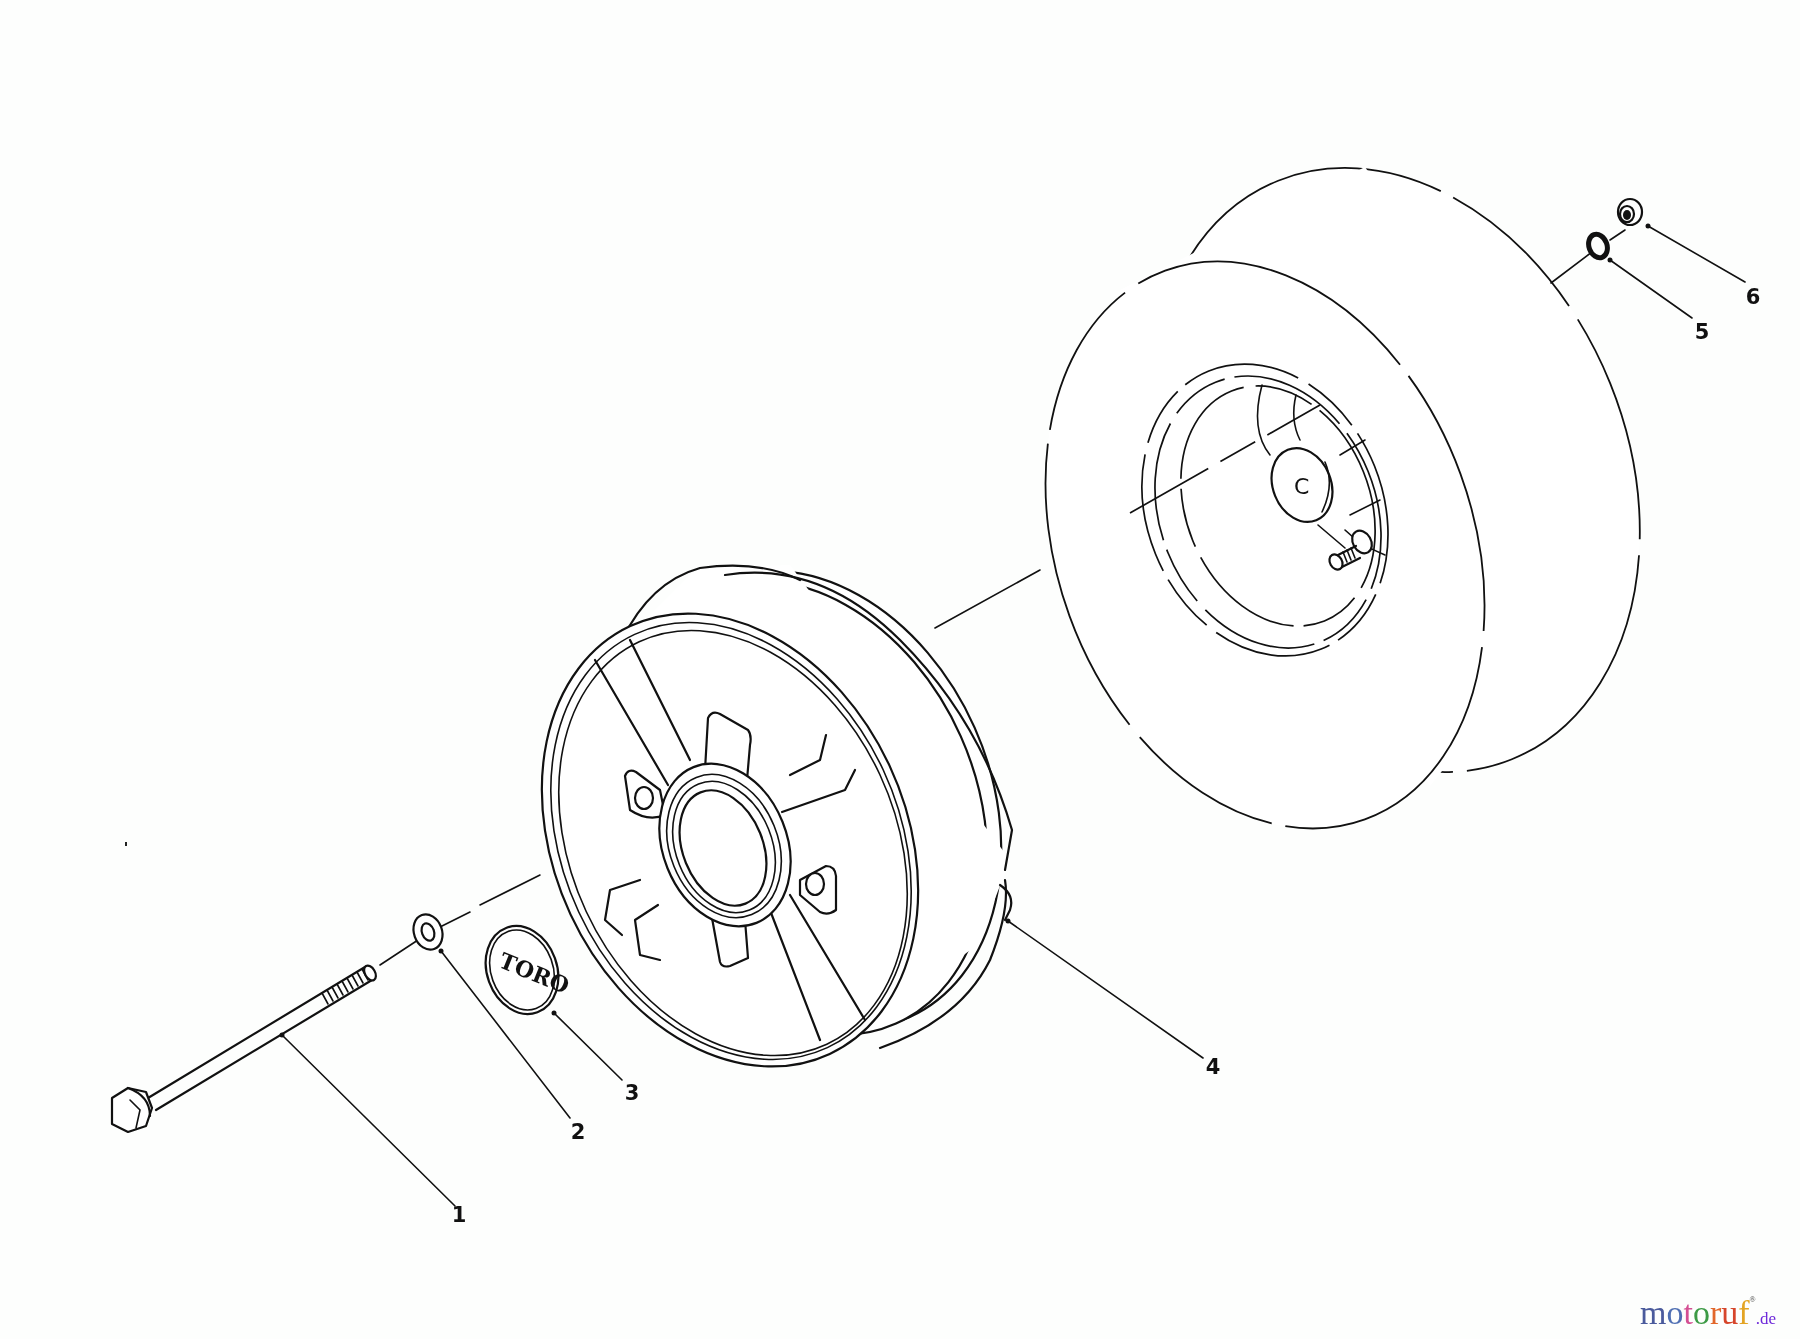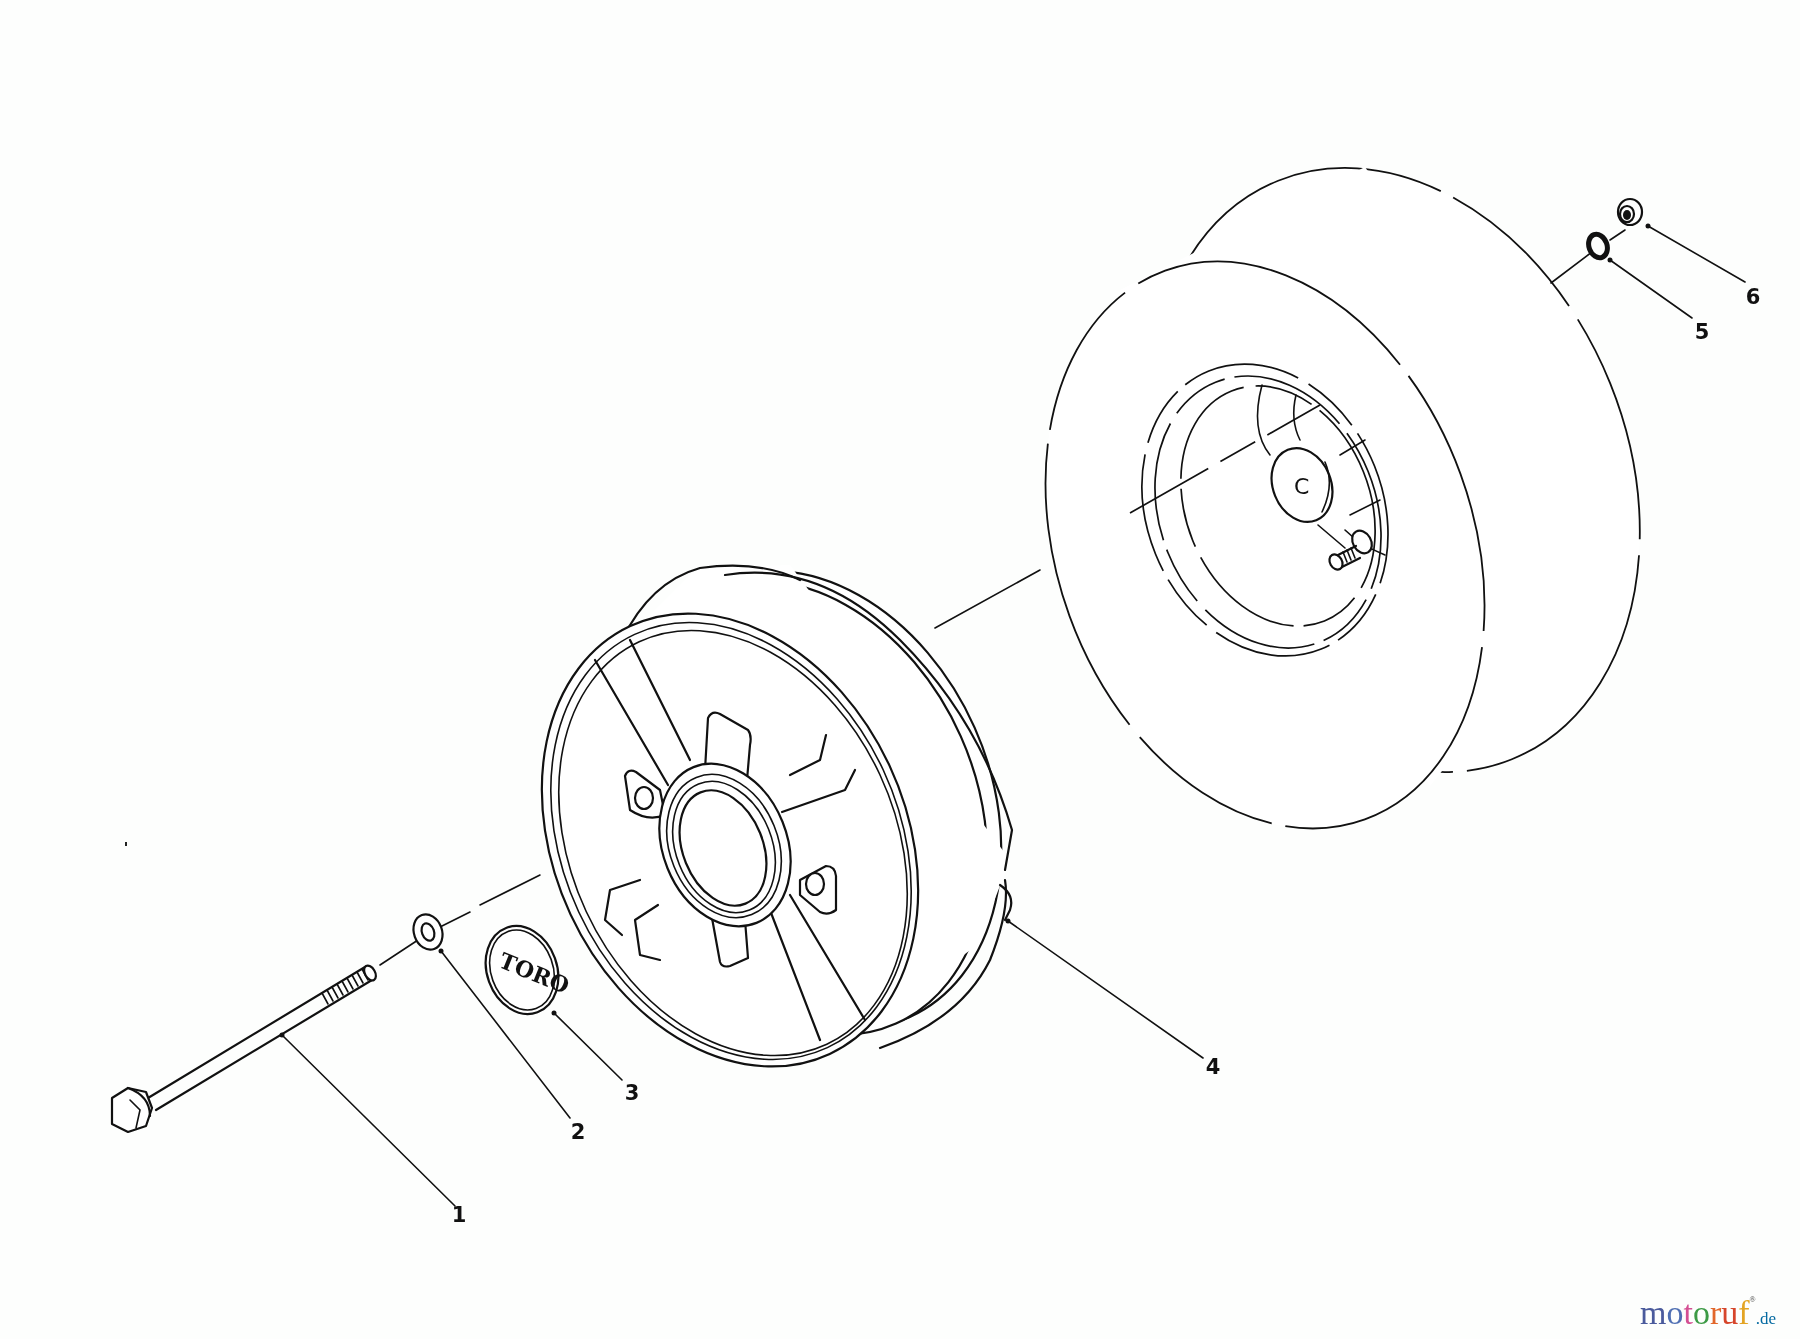--- a/index.html
+++ b/index.html
@@ -15,21 +15,21 @@
     position: absolute; font-family: "DejaVu Sans", sans-serif; font-weight: bold;
     font-size: 21px; color: #111; line-height: 1; transform: translate(-50%, -50%);
   }
   .emblem-text {
     font-family: "DejaVu Serif", serif; font-weight: bold; font-size: 22px; fill: #111;
   }
   .watermark {
     position: absolute; left: 1640px; top: 1296px; font-family: "Liberation Serif", serif;
     font-size: 34px; letter-spacing: 0px; line-height: 1; white-space: nowrap;
   }
-  .watermark .tld { font-size: 17px; color: #0369a1; }
+  .watermark .tld { font-size: 17px; color: #6d28d9; }
   .watermark .reg { font-size: 8px; color: #444; vertical-align: top; }
 </style>
 </head>
 <body>
 
 <svg id="diagram" viewBox="0 0 1800 1339" xmlns="http://www.w3.org/2000/svg">
 
   <g>
 
     <ellipse class="tire" cx="1395" cy="470" rx="232" ry="312" transform="rotate(-22 1395 470)"></ellipse>

